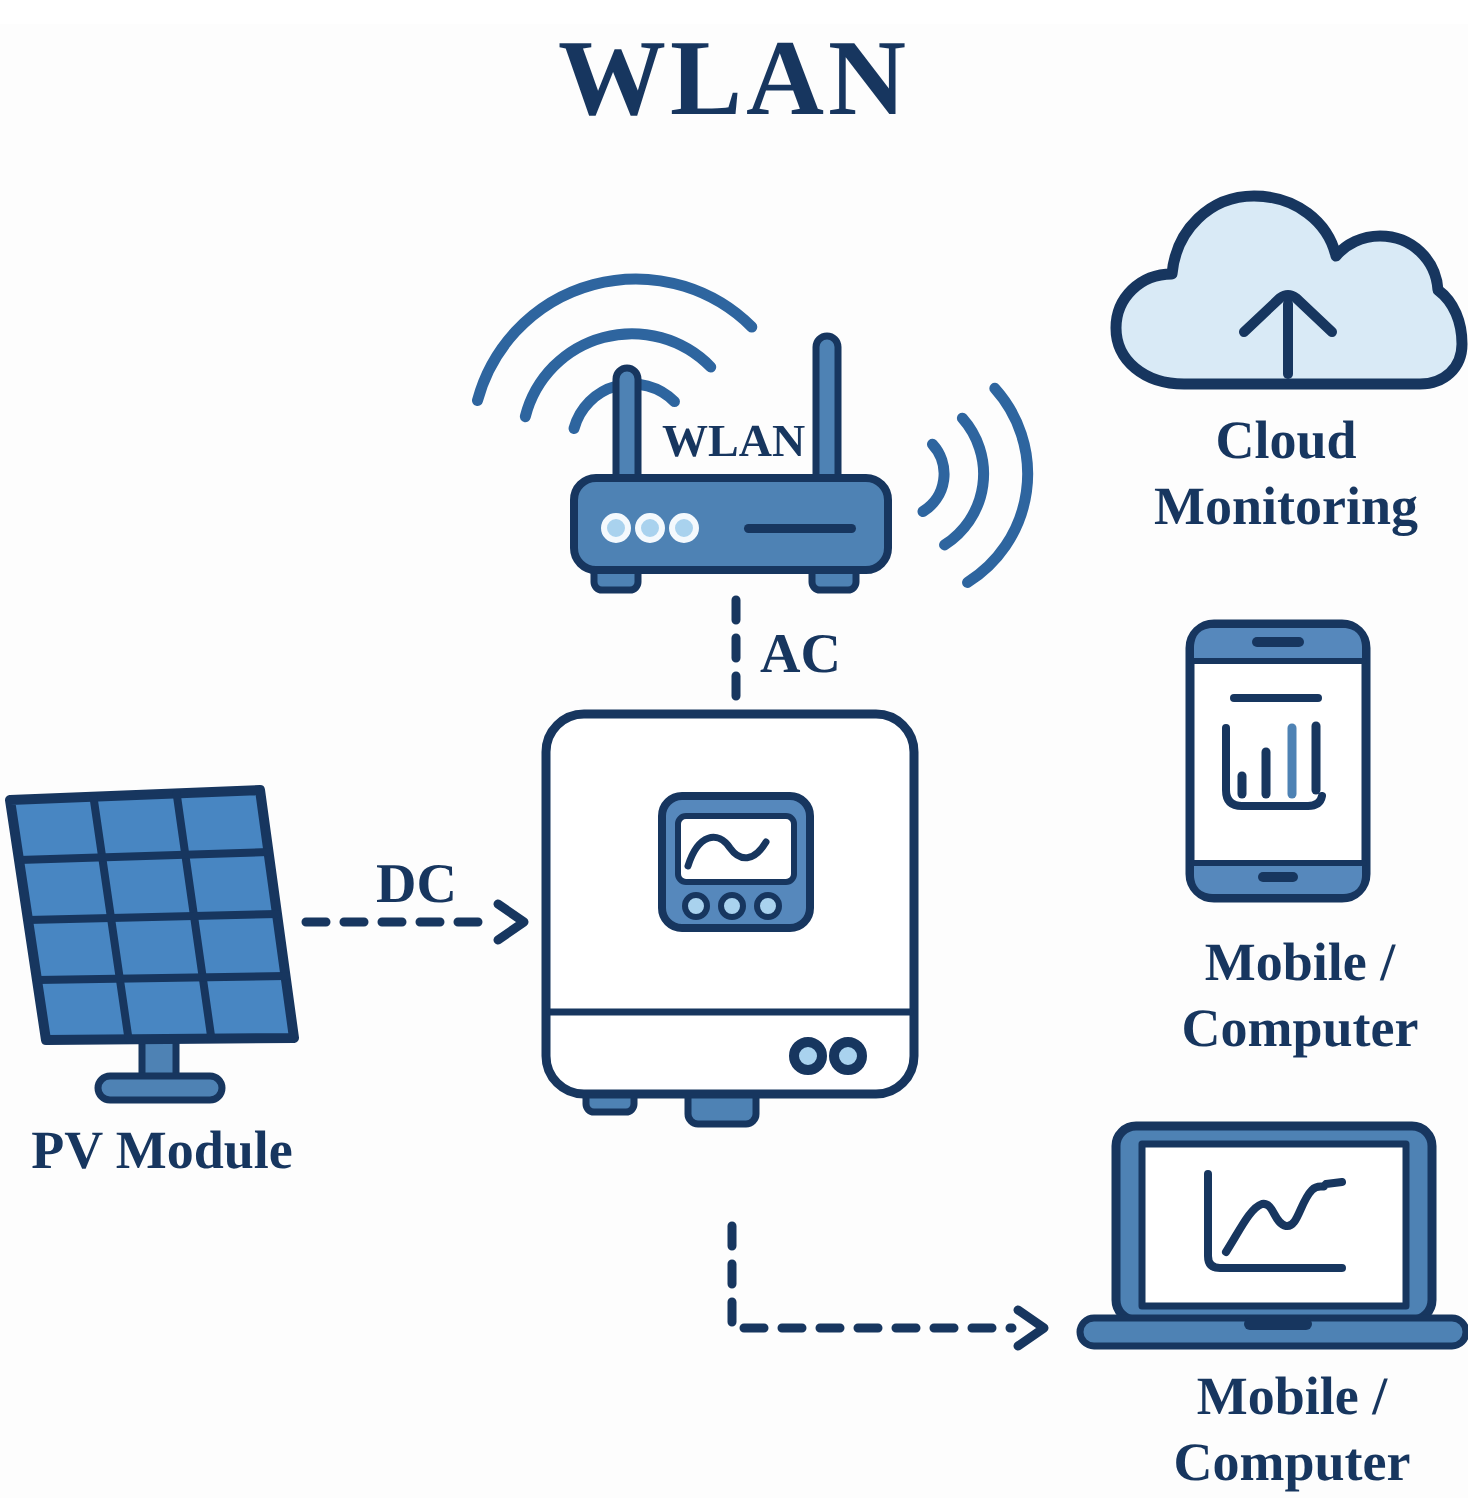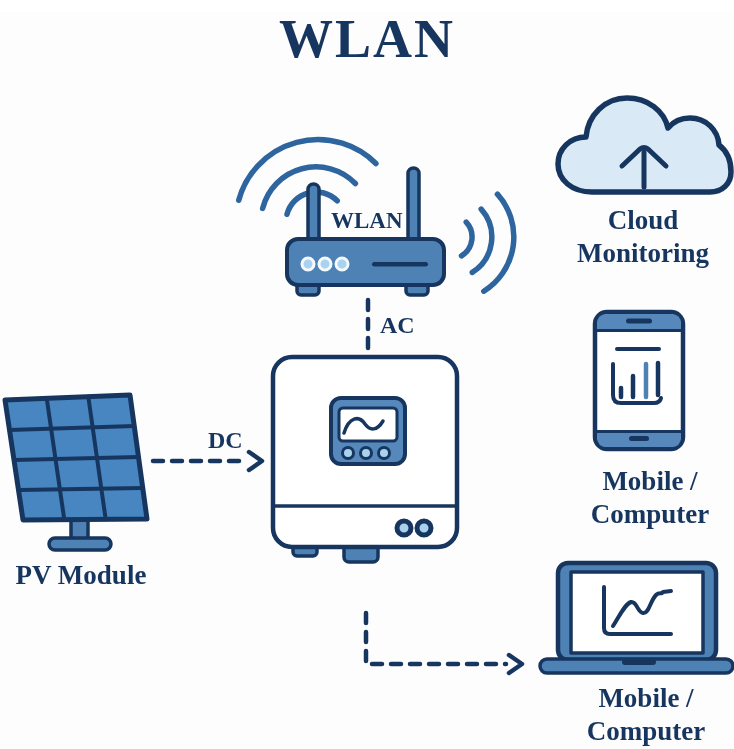--- a/index.html
+++ b/index.html
@@ -19,21 +19,21 @@
   .fbar{fill:var(--bar_blue);}
   .fl{fill:var(--light_blue);}
   .fd{fill:var(--navy);}
   .fled{fill:var(--led_blue);}
   .arc{stroke:var(--arc_blue);fill:none;stroke-linecap:round;}
   .dash{stroke:var(--navy);fill:none;stroke-linecap:round;stroke-width:4.5;stroke-dasharray:10 9;}
   
   .label{position:absolute;color:var(--navy);font-weight:700;white-space:nowrap;}
   .center{text-align:center;}
   .title{left:0;right:0;top:-4px;text-align:center;font-size:54px;font-weight:800;letter-spacing:2px;}
-  .conn-label{font-size:24px;}
+  .conn-label{font-size:28px;}
   .node-label{font-size:27px;}
   .two-line{line-height:33px;}
 </style>
 </head>
 <body>
 
 <div class="canvas">
 
   <svg class="art" width="734" height="749" viewBox="0 0 734 749">
 
@@ -140,21 +140,21 @@
 
   <div class="label" style="left:331px;top:196px;font-size:23px;">WLAN</div>
 
   <div class="label center two-line node-label" style="left:543px;top:192px;width:200px;">
     <div>Cloud</div>
     <div>Monitoring</div>
   </div>
 
   <div class="label conn-label" style="left:380px;top:300px;">AC</div>
 
-  <div class="label conn-label" style="left:208px;top:415px;">DC</div>
+  <div class="label conn-label" style="left:188px;top:415px;">DC</div>
 
   <div class="label center node-label" style="left:-19px;top:548px;width:200px;">PV Module</div>
 
 
   <div class="label center two-line node-label" style="left:550px;top:453px;width:200px;">
     <div>Mobile /</div>
     <div>Computer</div>
   </div>
 
   <div class="label center two-line node-label" style="left:546px;top:670px;width:200px;">

